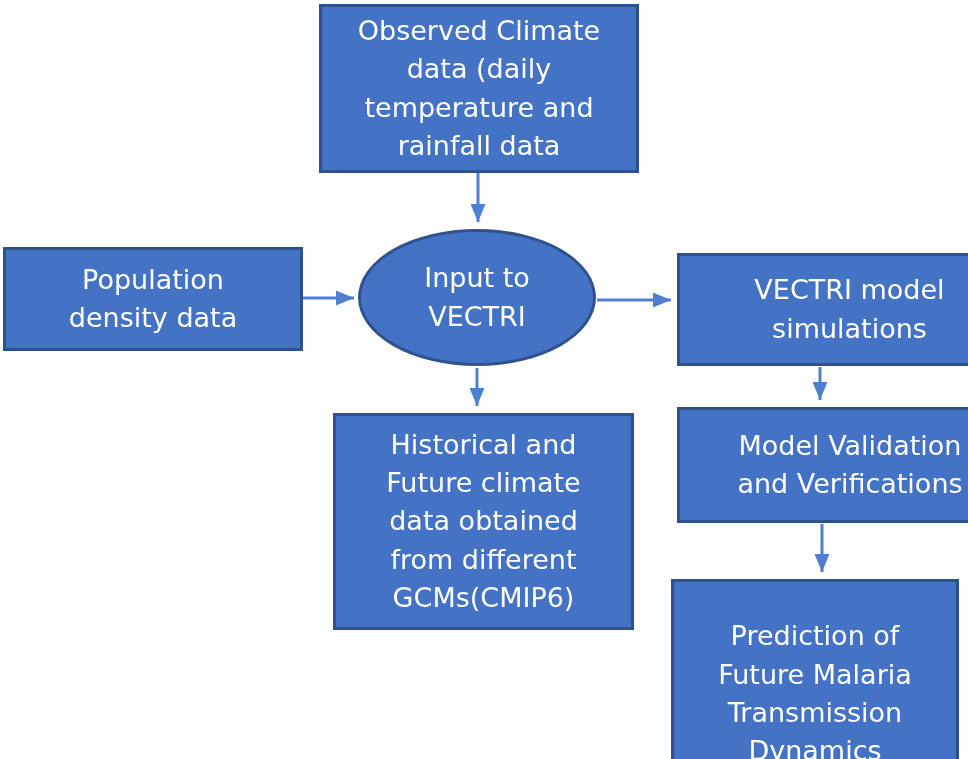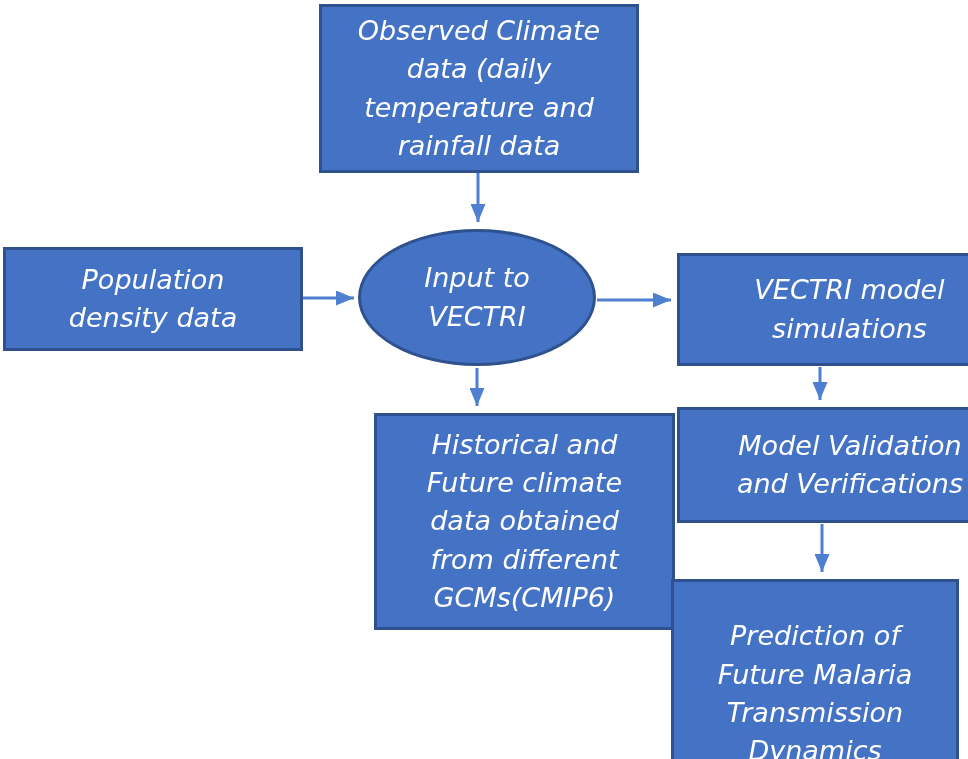--- a/index.html
+++ b/index.html
@@ -13,21 +13,20 @@
   html, body {
     background: var(--background);
     font-family: "DejaVu Sans", "Liberation Sans", sans-serif;
   }
   .canvas {
     position: relative;
     width: 968px;
     height: 759px;
     background: var(--background);
     overflow: hidden;
-    font-style: italic;
   }
   .arrows-layer {
     position: absolute;
     left: 0; top: 0;
     width: 968px;
     height: 759px;
   }
   .arrow {
     stroke: var(--arrow);
     stroke-width: 3;
@@ -47,21 +46,21 @@
     line-height: 1.42;
   }
   .node .label { white-space: pre-line; }
   .box { border-radius: 0; }
   .ellipse { border-radius: 50%; justify-content: center; }
 
   .n-observed   { left: 319px; top: 4px;   width: 320px; height: 169px; }
   .n-population { left: 3px;   top: 247px; width: 300px; height: 104px; }
   .n-input      { left: 358px; top: 229px; width: 238px; height: 137px; }
   .n-simulations{ left: 677px; top: 253px; width: 345px; height: 113px; }
-  .n-historical { left: 333px; top: 413px; width: 301px; height: 217px; margin-left: 41px; }
+  .n-historical { left: 333px; top: 413px; width: 301px; height: 217px; }
   .n-validation { left: 677px; top: 407px; width: 346px; height: 116px; }
   .n-prediction { left: 671px; top: 579px; width: 288px; height: 230px; }
 </style>
 </head>
 <body>
 
 <div class="canvas">
 
   <svg class="arrows-layer" width="968" height="759" viewBox="0 0 968 759" xmlns="http://www.w3.org/2000/svg">
     <defs>

